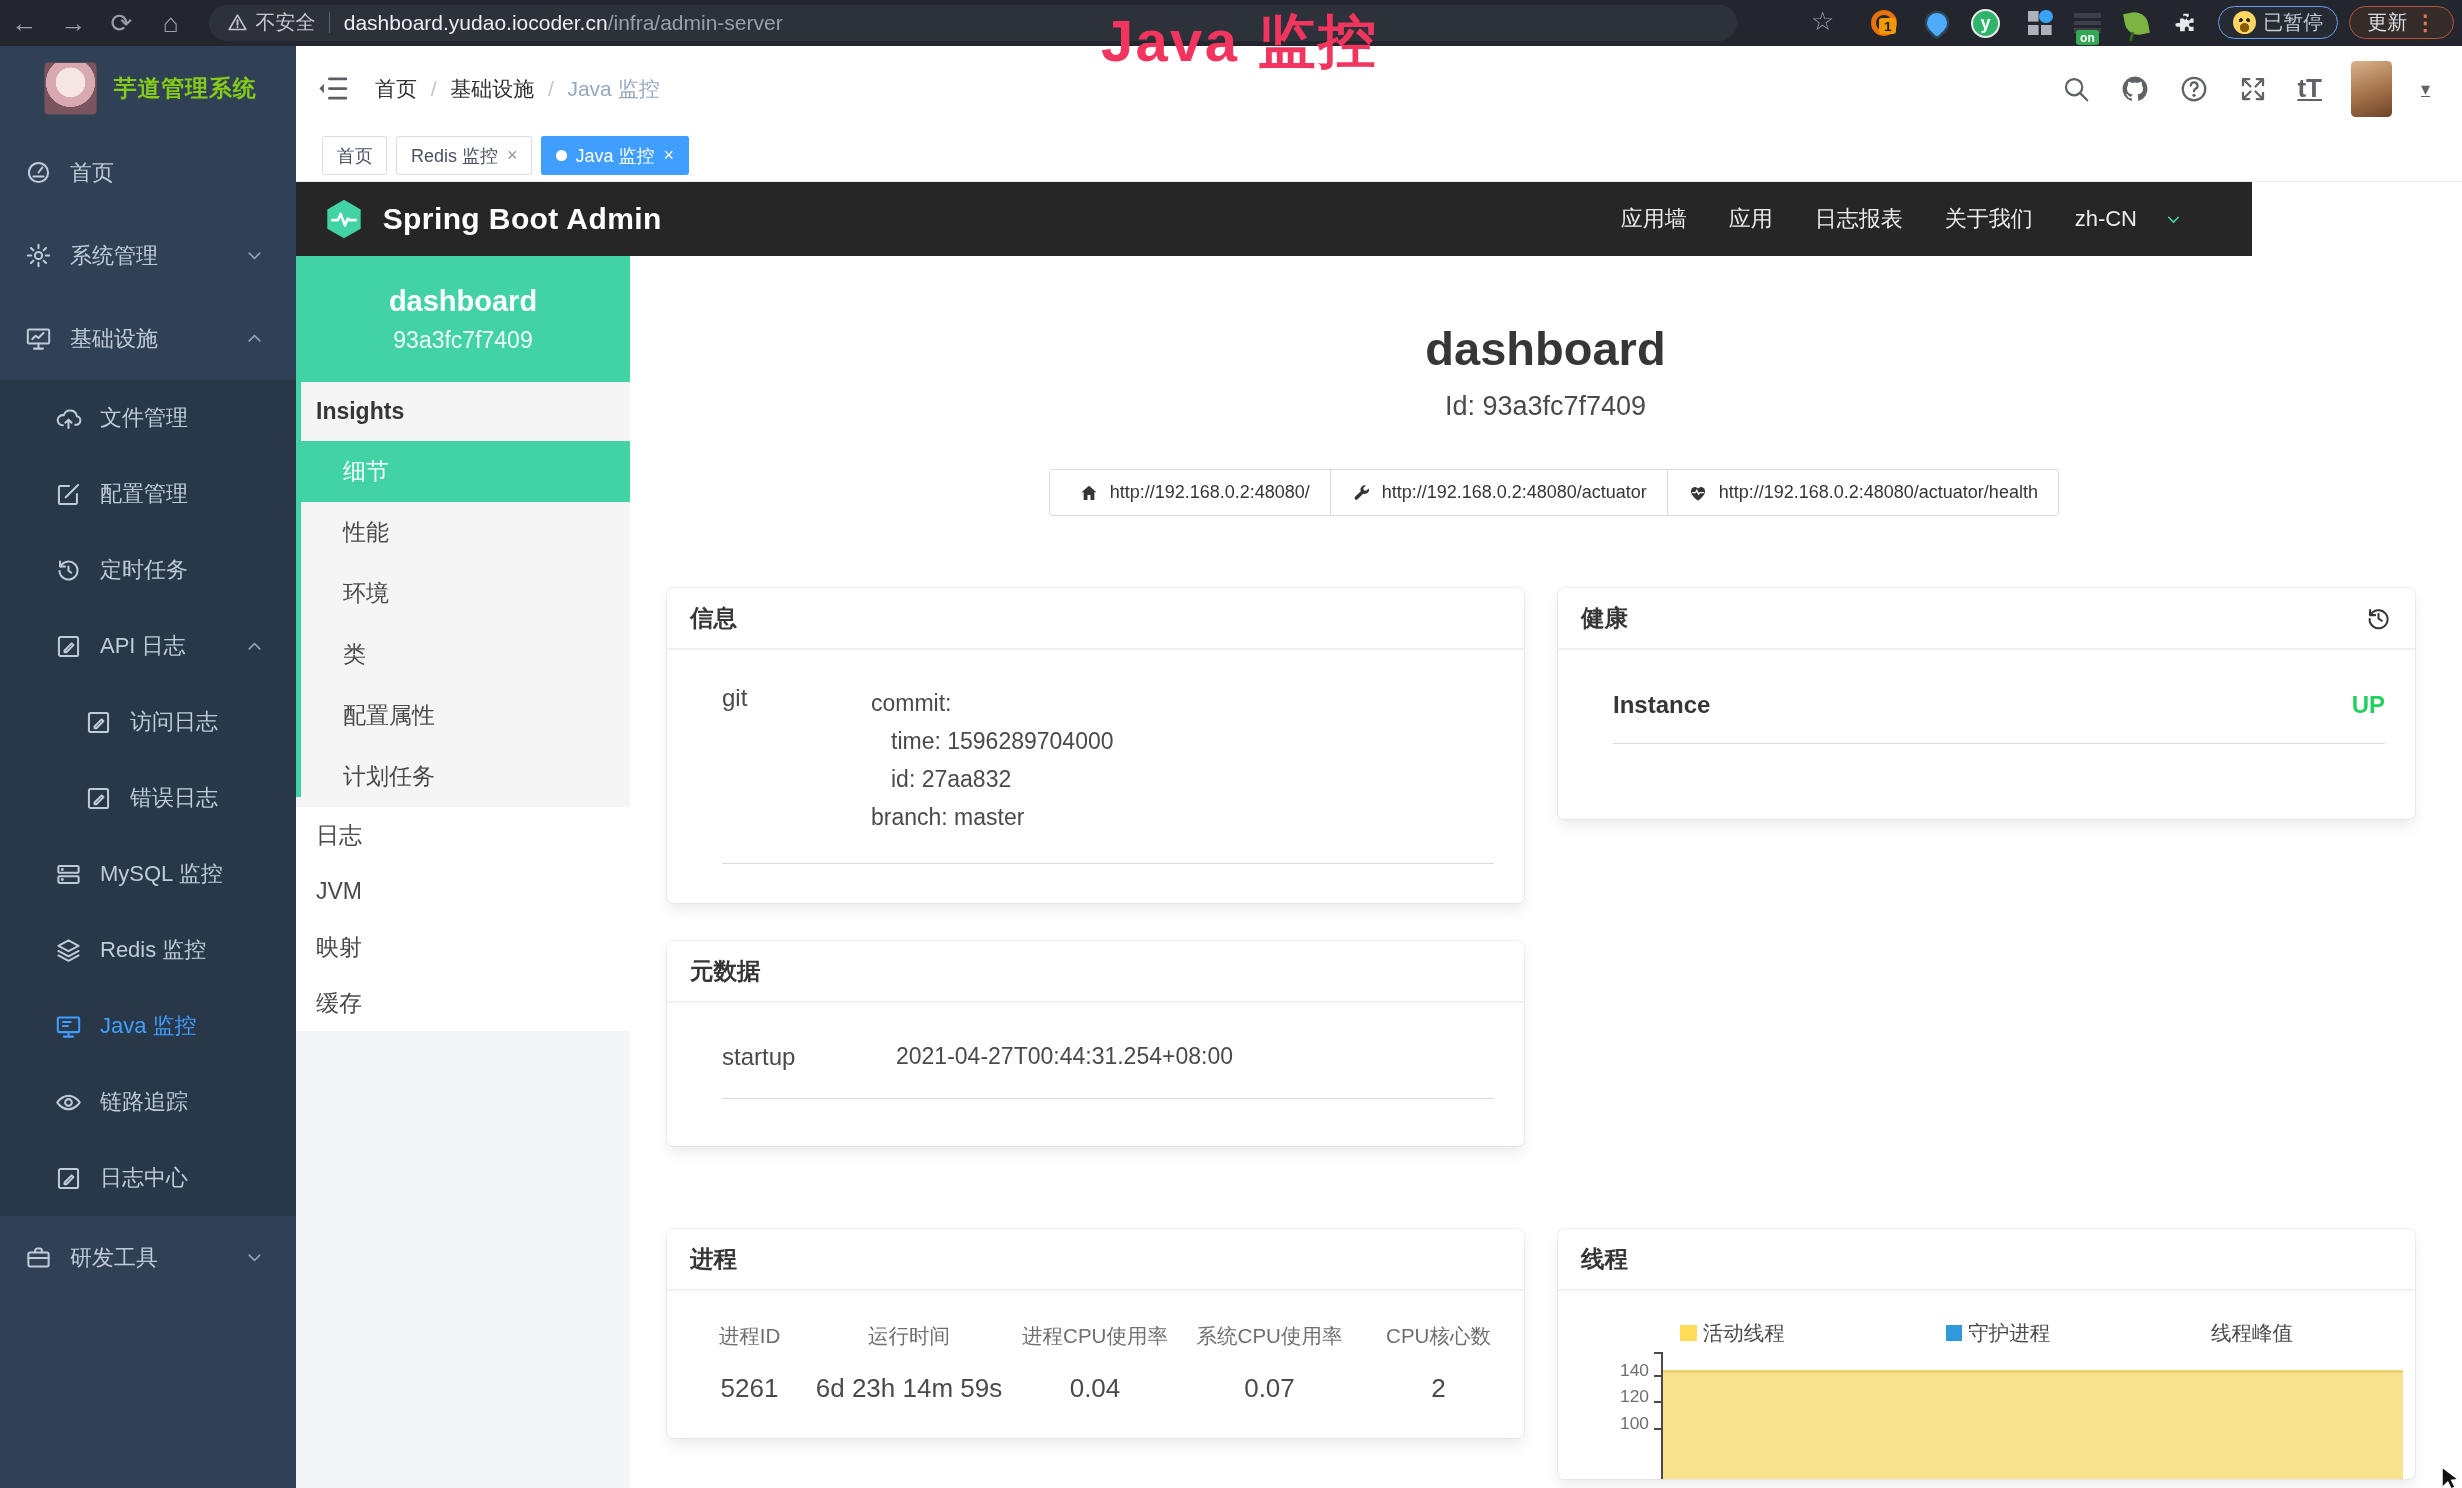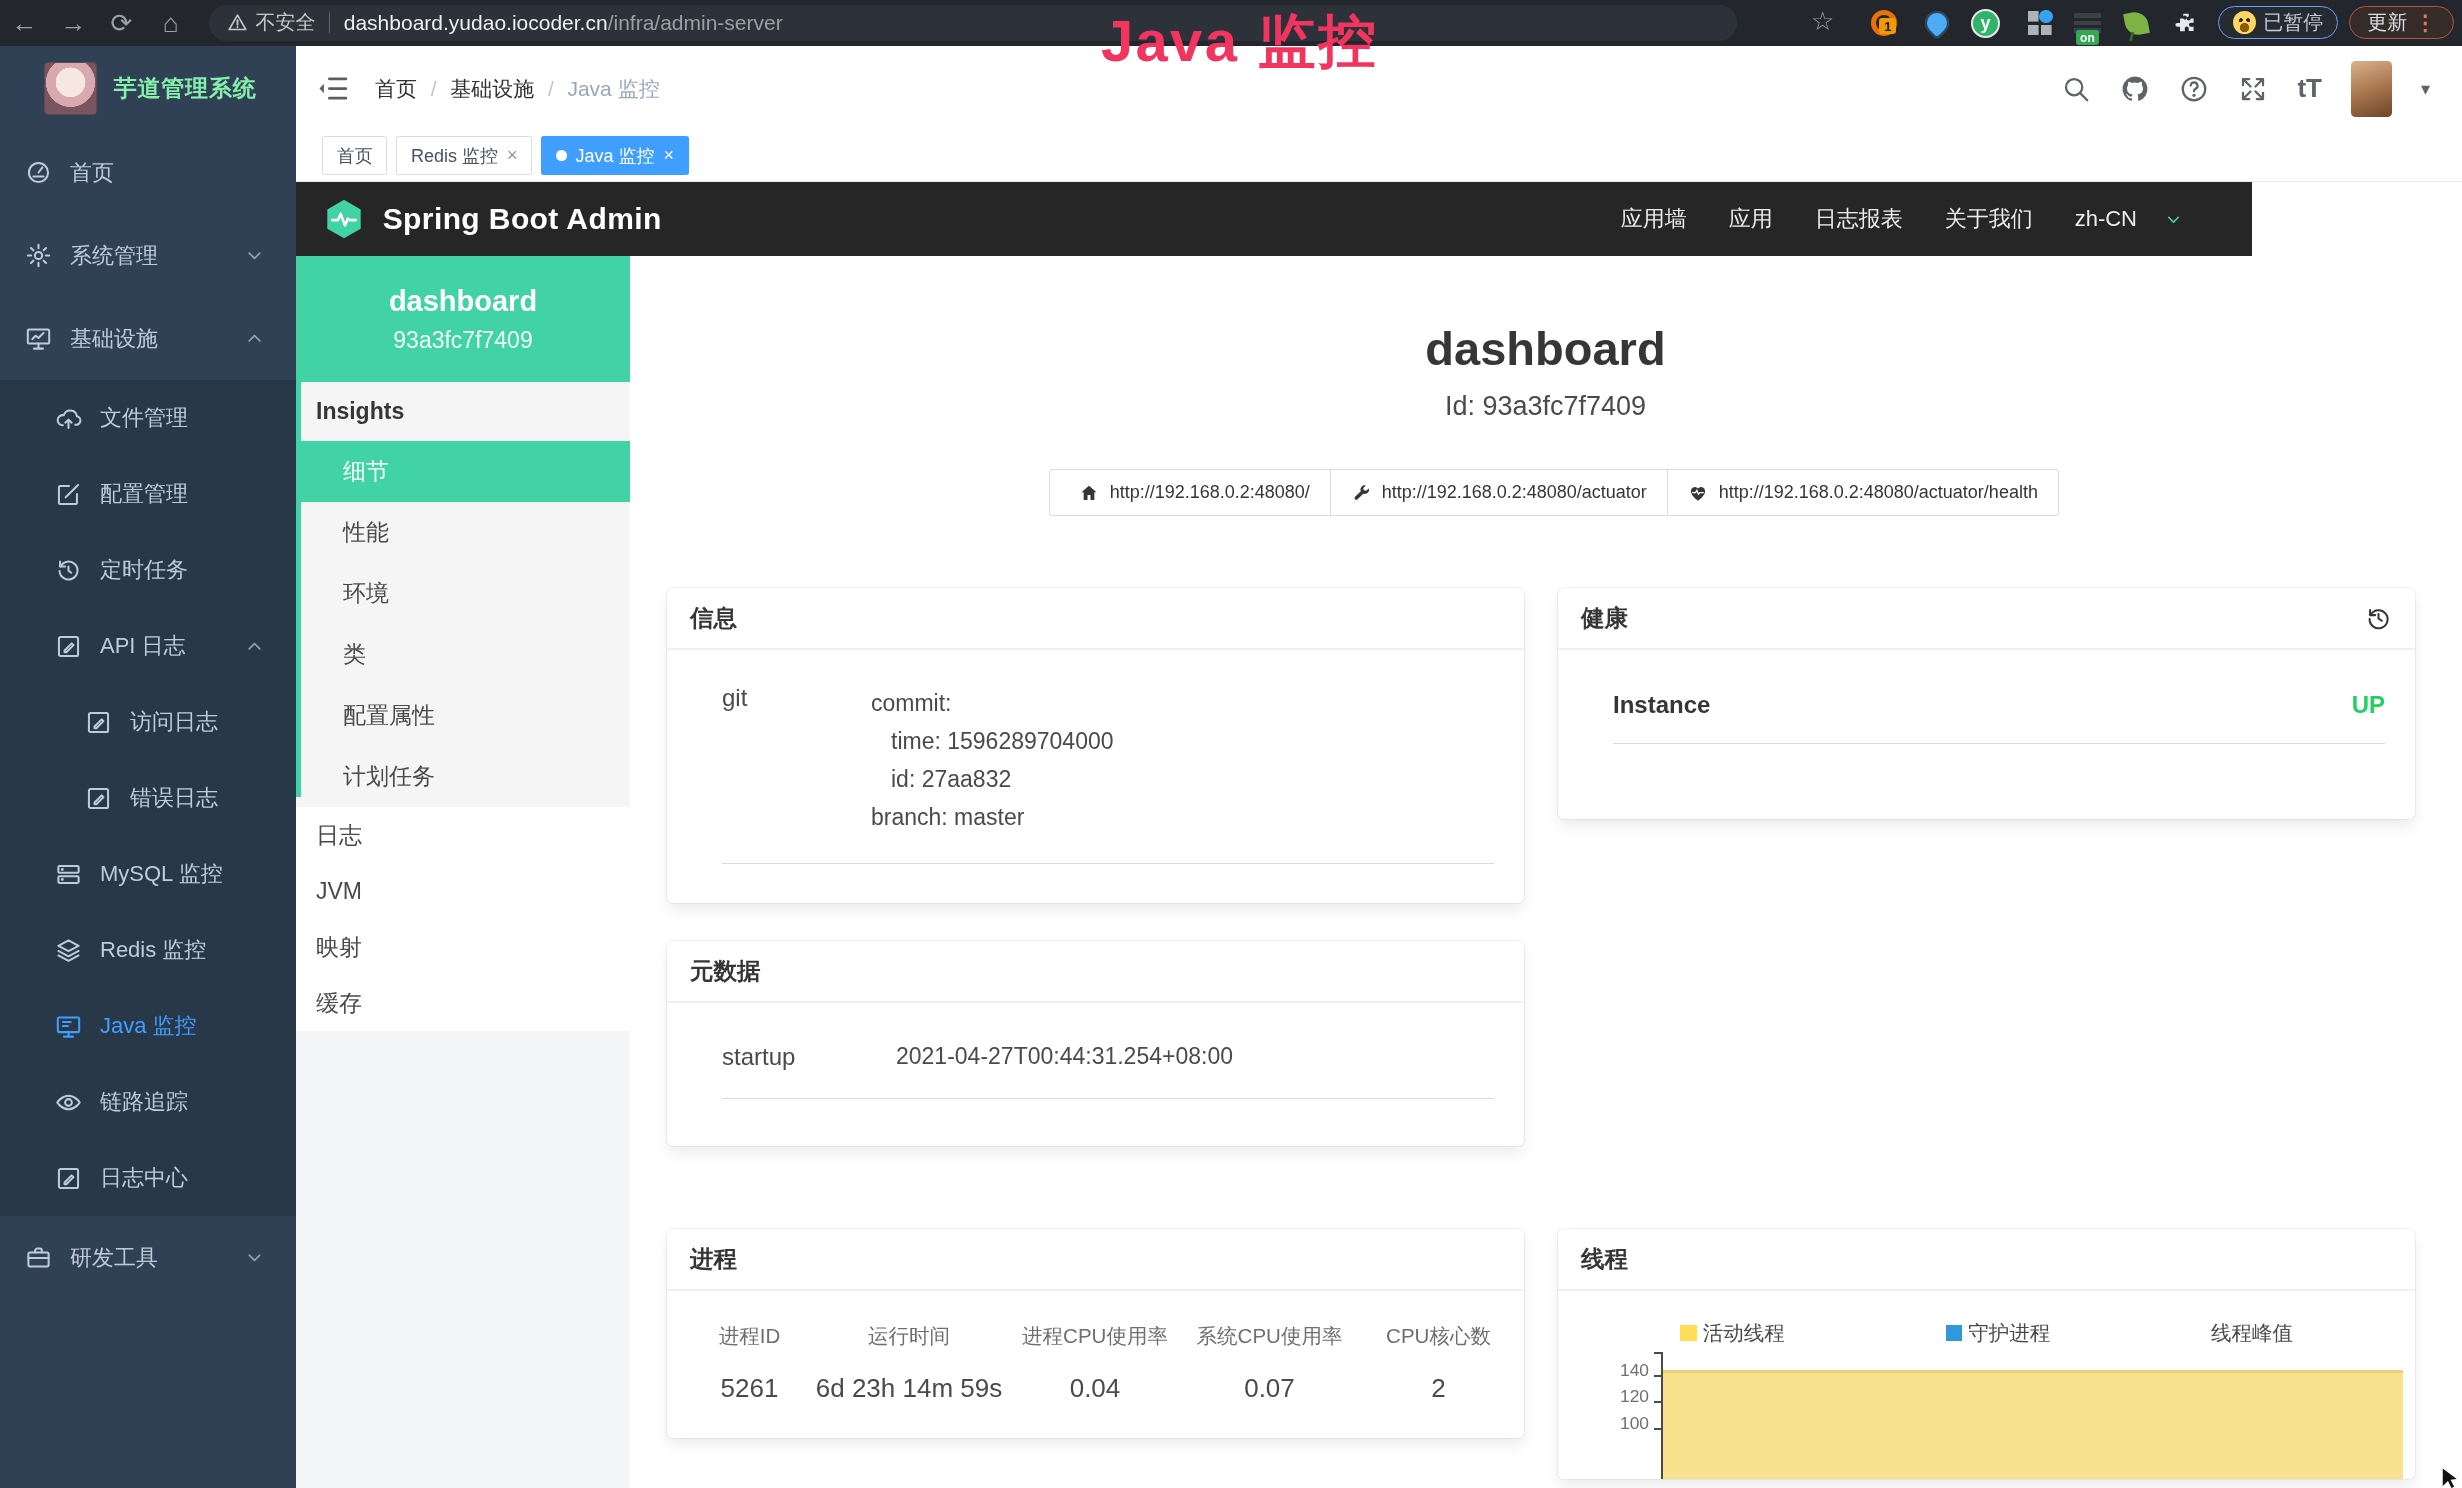--- a/index.html
+++ b/index.html
@@ -35,41 +35,41 @@
   .update-pill { left:2349px; width:105px; border:1.5px solid #b4563f; color:#d9dce1; background:#352c29; }
   .update-pill .kebab { color:#e07b4f; font-size:21px; font-weight:700; }
 
   
   .annotation { position:absolute; left:1101px; top:3px; z-index:60; font-size:58px; font-weight:700; color:#f2355f; letter-spacing:2.3px; white-space:nowrap; }
 
   
   .app-sidebar { position:absolute; left:0; top:46px; width:296px; height:1443px; background:#304156; z-index:10; display:flex; flex-direction:column; }
   .logo-row { height:85px; display:flex; align-items:center; padding-left:44px; gap:16.7px; flex:none; }
   .logo-img { width:53px; height:53px; border-radius:4.6px; background:radial-gradient(circle at 50% 38%, #f6e7e2 0 36%, #d8aab0 37% 60%, #7a5560 61%); border:0.8px solid #5b4a57; }
-  .logo-title { color:#86efac; font-size:23px; font-weight:700; letter-spacing:0.8px;text-align:center; }
+  .logo-title { color:#84cc16; font-size:23px; font-weight:700; letter-spacing:0.8px;text-align:center; }
   .menu-item { position:relative; display:flex; align-items:center; gap:18px; color:#bfcbd9; font-size:22px; cursor:pointer; flex:none; }
   .menu-item.lvl0 { height:83px; padding-left:25px; }
   .menu-item.lvl1 { height:76px; padding-left:55px; }
   .menu-item.lvl2 { height:76px; padding-left:85px; }
   .menu-item .mi-icon { width:27px; height:27px; flex:none; }
   .menu-item .mi-icon svg { width:27px; height:27px; display:block; }
   .menu-item .mi-chevron { position:absolute; right:30px; width:23px; height:23px; color:#8fa0b3; }
   .menu-item .mi-chevron svg { width:23px; height:23px; }
   .menu-item.active { color:#409eff; }
   .submenu { background:#283849; }
 
   
   .main-header { position:absolute; left:296px; top:46px; width:2167px; height:85px; background:#fff; z-index:20; }
   .hamburger { position:absolute; left:21px; top:26px; width:33px; height:33px; color:#5a5e66; cursor:pointer; }
   .hamburger svg { width:33px; height:33px; }
   .breadcrumb { position:absolute; left:79px; top:0; height:85px; display:flex; align-items:center; gap:13.7px; font-size:21px; }
   .crumb { color:#303133; font-weight:500; }
   .crumb.muted { color:#97a8be; font-weight:400; }
   .crumb-sep { color:#c0c4cc; }
-  .header-actions { position:absolute; right:33px; top:0; height:85px; display:flex; align-items:center; gap:29px; color:#5f6368; }
+  .header-actions { position:absolute; right:33px; top:0; height:85px; display:flex; align-items:center; gap:29px; color:#5f6368;text-decoration:underline; }
   .header-actions .hicon { width:30px; height:30px; cursor:pointer; }
   .header-actions .hicon svg { width:30px; height:30px; }
   .tt-icon { font-size:26px; font-weight:600; cursor:pointer; }
   .avatar { width:41px; height:56px; border-radius:4.6px; background:linear-gradient(160deg,#d9b38c 0%,#a5714a 55%,#6e4527 100%); cursor:pointer; }
   .avatar-caret { font-size:18px; color:#5f6368; cursor:pointer; }
 
   
   .tabs-bar { position:absolute; left:296px; top:130px; width:2167px; height:52px; background:#fff; display:flex; align-items:center; gap:9px; padding-left:26px; z-index:20; border-bottom:0.8px solid #e6e9ee; }
   .tab { height:39px; display:flex; align-items:center; gap:9px; padding:0 13.7px; border:0.8px solid #d8dce5; border-radius:2.3px; background:#fff; color:#495060; font-size:18px; cursor:pointer; }
   .tab .dot { display:none; }

